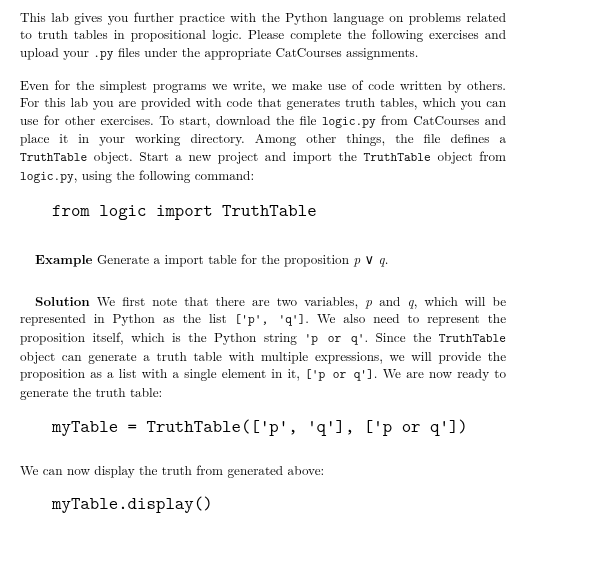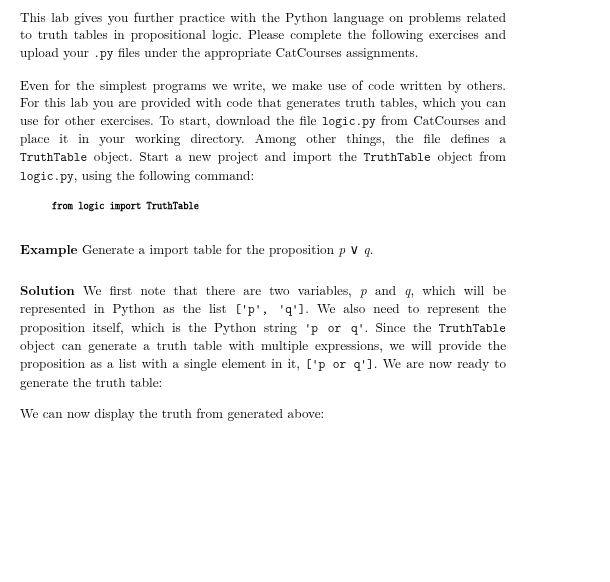--- a/index.html
+++ b/index.html
@@ -21,29 +21,29 @@
     margin: 0 0 14px 0;
   }
   .para-tight {
     text-align: justify;
     margin: 0 0 18px 0;
   }
   .code-block {
     font-family: "Latin Modern Mono", "CMU Typewriter Text", "Courier New", monospace;
     white-space: pre;
     margin: 2px 0 22px 32px;
-    font-size: 10px;
-    font-weight: bold;
+    font-size: 18px;
   }
   .tt {
     font-family: "Latin Modern Mono", "CMU Typewriter Text", "Courier New", monospace;
     font-size: 12.8px;
   }
   .label {
     font-weight: bold;
+    margin-left: 15px;
   }
   .math-i {
     font-style: italic;
     font-family: "Latin Modern Roman", Georgia, serif;
   }
   .section-gap {
     height: 6px;
   }
 </style>
 </head>
@@ -67,17 +67,19 @@
   <p class="para-tight">
     <span class="label">Example</span><span>   Generate a import table for the proposition </span><span class="math-i">p</span><span> ∨ </span><span class="math-i">q</span><span>.</span>
   </p>
 
   <div class="section-gap"></div>
 
   <p class="para">
     <span class="label">Solution</span><span>   We first note that there are two variables, </span><span class="math-i">p</span><span> and </span><span class="math-i">q</span><span>, which will be represented in Python as the list </span><span class="tt">['p', 'q']</span><span>. We also need to represent the proposition itself, which is the Python string </span><span class="tt">'p or q'</span><span>. Since the </span><span class="tt">TruthTable</span><span> object can generate a truth table with multiple expressions, we will provide the proposition as a list with a single element in it, </span><span class="tt">['p or q']</span><span>. We are now ready to generate the truth table:</span>
   </p>
 
+  <div class="code-block">myTable = TruthTable(['p', 'q'], ['p or q'])</div>
 
   <p class="para">We can now display the truth from generated above:</p>
 
+  <div class="code-block">myTable.display()</div>
 
 </div>
 
 </body></html>

